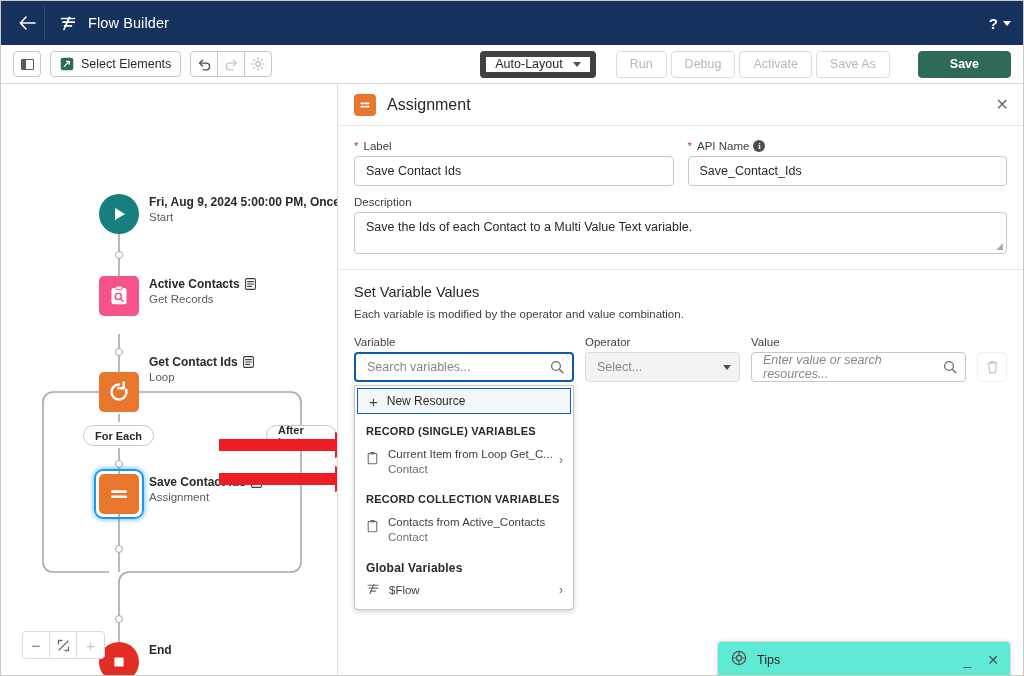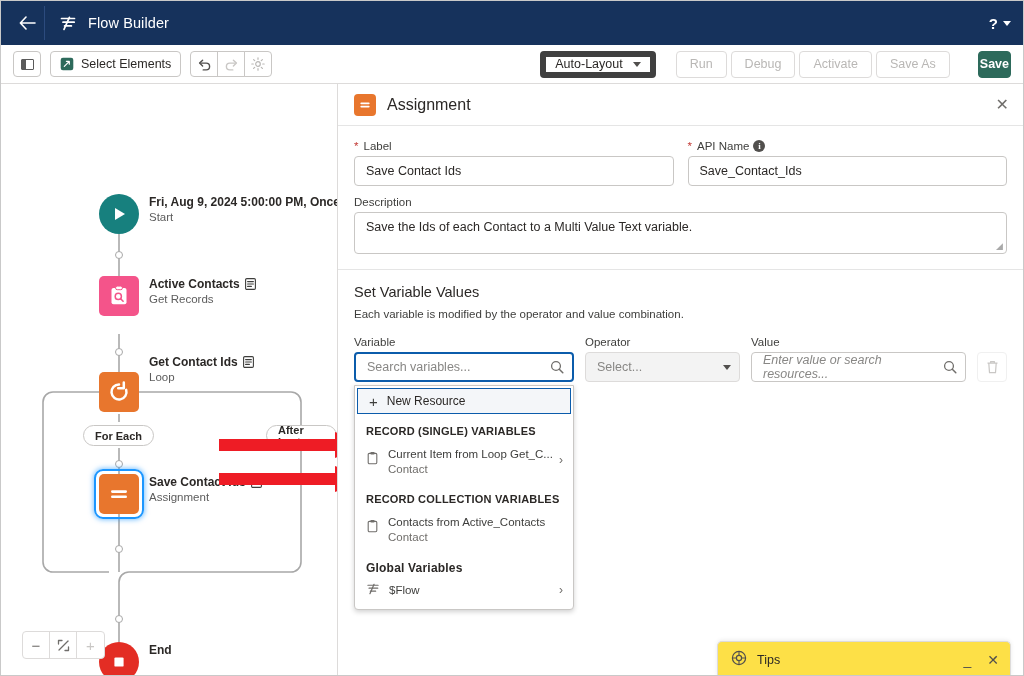--- a/index.html
+++ b/index.html
@@ -108,21 +108,21 @@
     border: 1px solid #dddbda; border-radius: 4px;
     background: #ffffff;
     padding: 0 13px;
     font-size: 12.5px;
     color: #b9b7b5;
     display: flex; align-items: center;
     margin-left: 4px;
   }
   .action-btn.primary {
     background: #2d6a5b; border-color: #2d6a5b; color: #ffffff;
-    font-weight: 600; padding: 0 1px; margin-left: 28px;
+    font-weight: 600; padding: 0 31px; margin-left: 28px;
   }
 
   
   .body-split { display: flex; height: 593px; }
 
   
   .canvas {
     width: 362px;
     position: relative;
     background: #ffffff;
@@ -296,21 +296,21 @@
     display: flex; align-items: center; gap: 9px;
     padding: 6px 10px 4px 11px;
   }
   .dd-flow-txt { flex: 1; font-size: 11.5px; color: #3e3e3c; }
 
   
   .tips {
     position: absolute;
     right: 12px; bottom: 0;
     width: 294px; height: 36px;
-    background: #fde047;
+    background: #5eead4;
     border: 1px solid #dddbda;
     border-bottom: none;
     border-radius: 5px 5px 0 0;
     box-shadow: 0 -1px 4px rgba(0,0,0,.08);
     display: flex; align-items: center;
     padding: 0 11px 0 13px;
     z-index: 50;
   }
   .tips-label { font-size: 12.5px; color: #2b2826; margin-left: 10px; }
   .tips-actions { margin-left: auto; display: flex; align-items: center; gap: 16px; color: #514f4d; }

